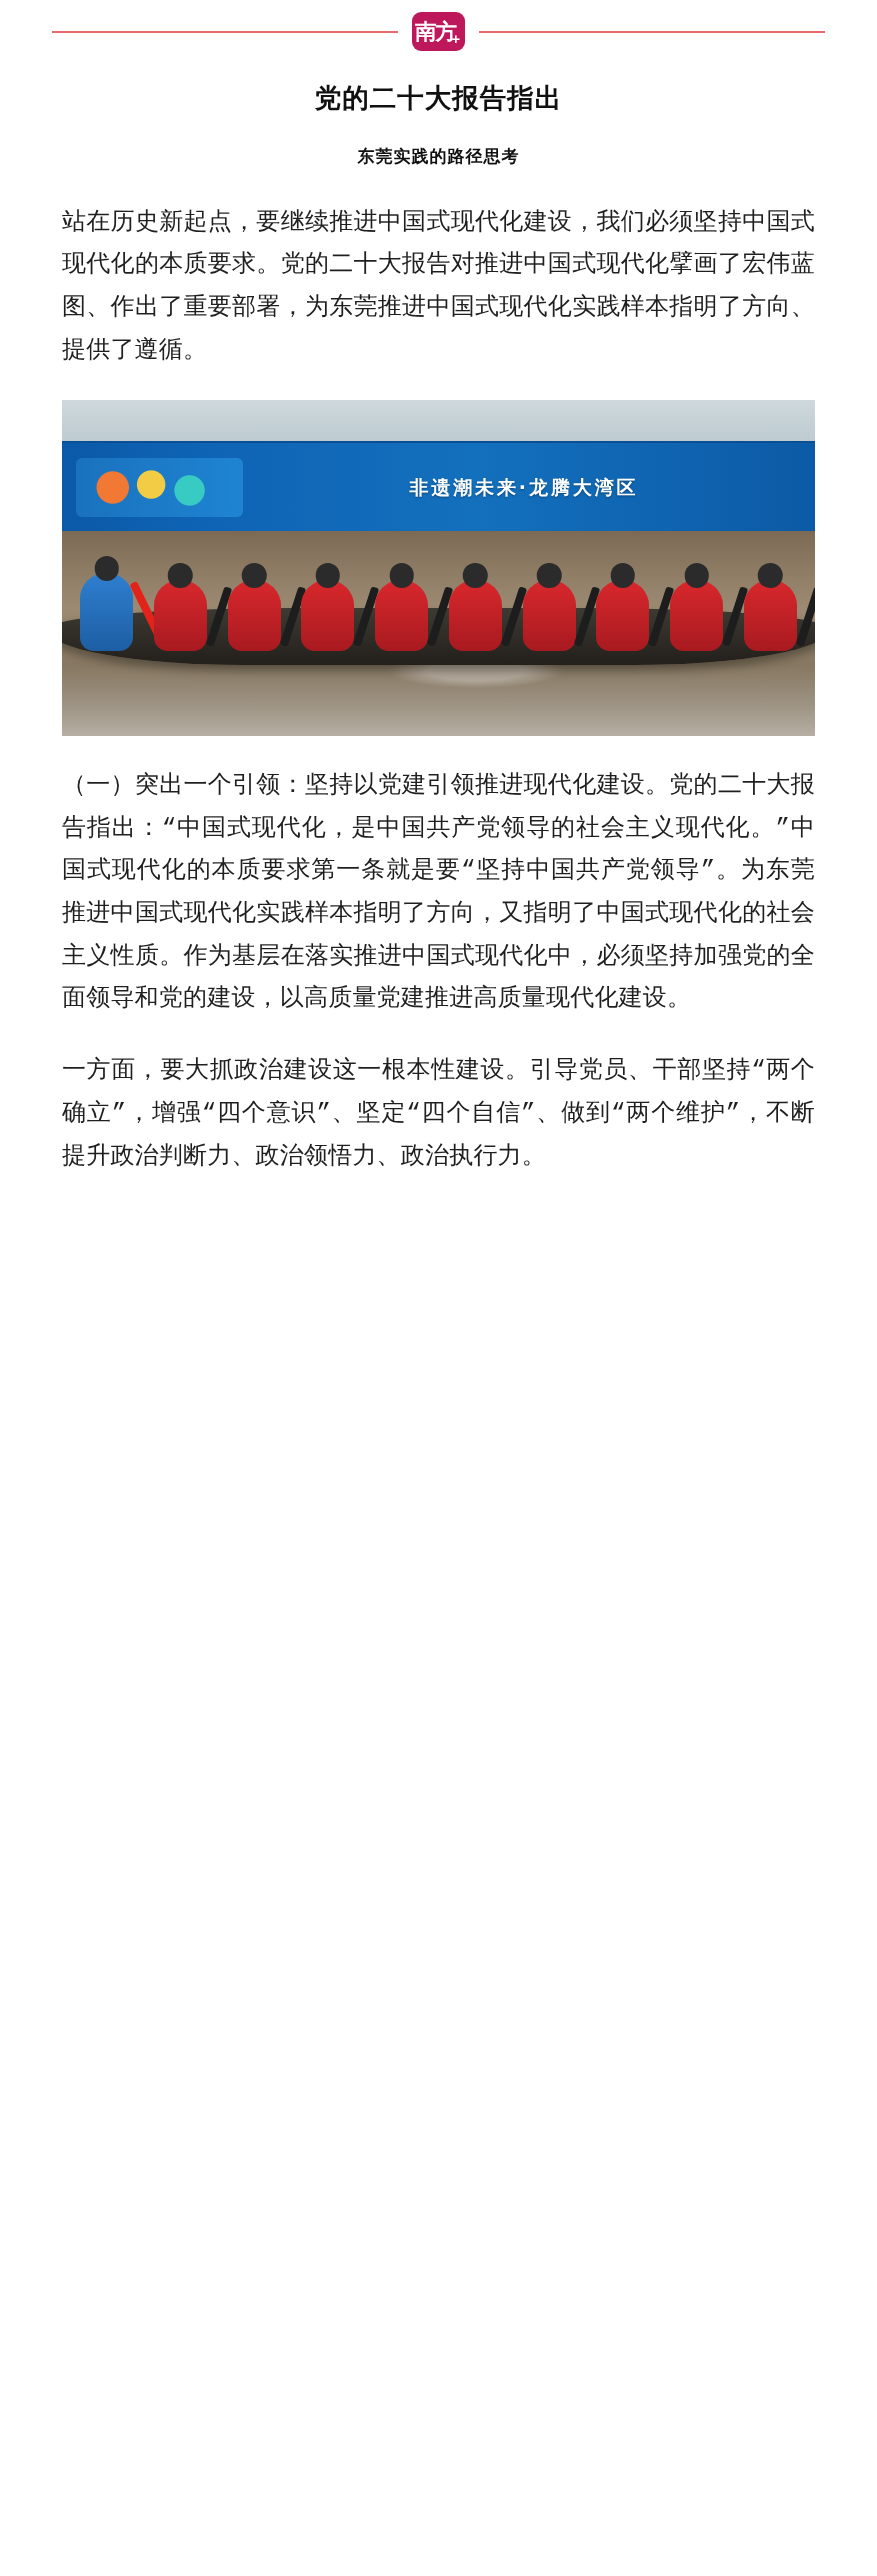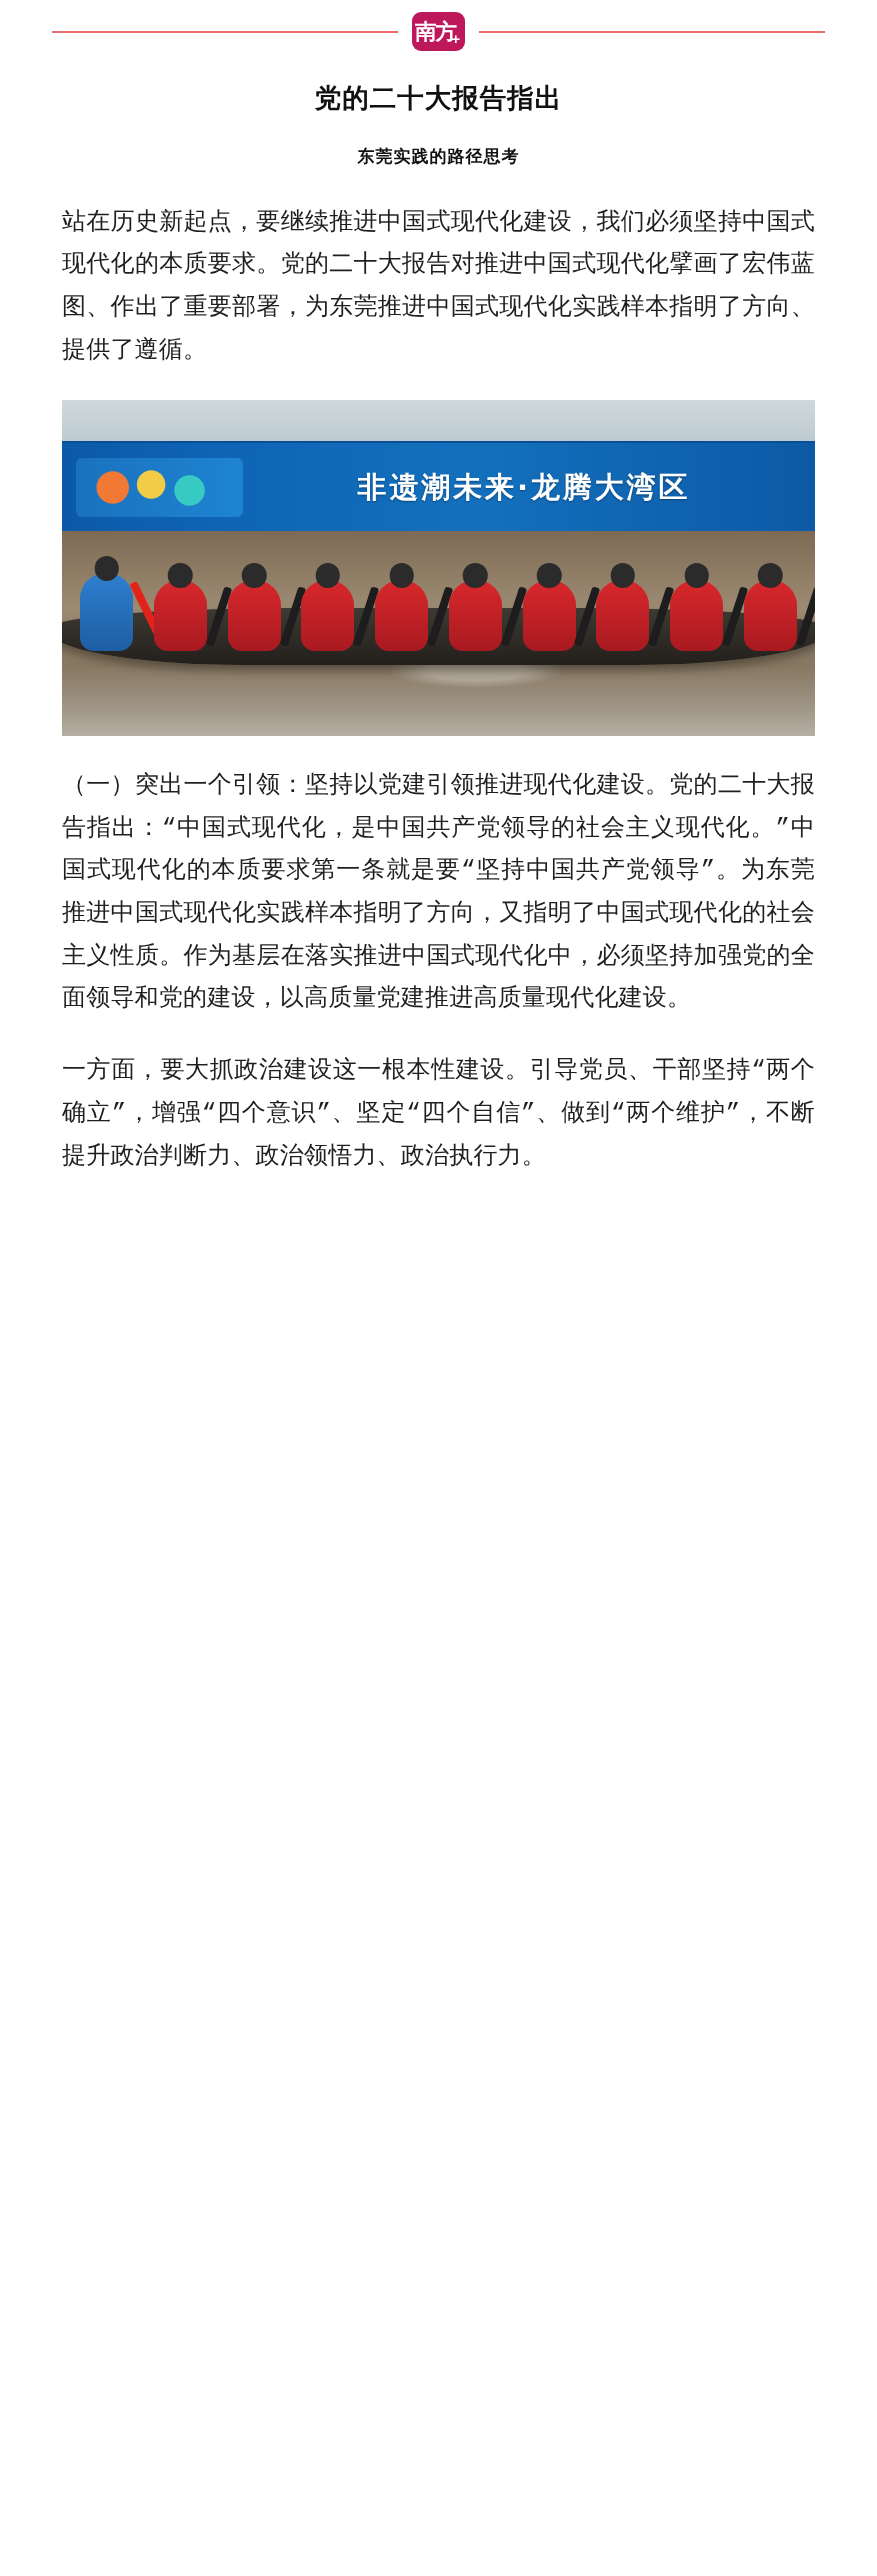--- a/index.html
+++ b/index.html
@@ -148,21 +148,21 @@
       radial-gradient(circle at 22% 50%, #ff7b2e 0 15.7px, rgba(255,123,46,0) 16.7px),
       radial-gradient(circle at 45% 45%, #ffd23f 0 13.7px, rgba(255,210,63,0) 14.7px),
       radial-gradient(circle at 68% 55%, #3ad1c4 0 14.7px, rgba(58,209,196,0) 15.7px),
       linear-gradient(90deg, #1b74c0, #1f86d4);
       opacity: .95;
   }
   .photo .banner .bnr-text {
     flex: 1 1 auto;
     text-align: center;
     color: #ffffff;
-    font-size: 29px;
+    font-size: 19px;
     font-weight: bold;
     letter-spacing: 2.9px;
     font-family: "DejaVu Sans", "Liberation Sans", sans-serif;
     text-shadow: 0 1px 2px rgba(0,0,0,.35);
     padding-right: 9.8px;
     white-space: nowrap;
     overflow: hidden;
   }
   
   .photo .water {

